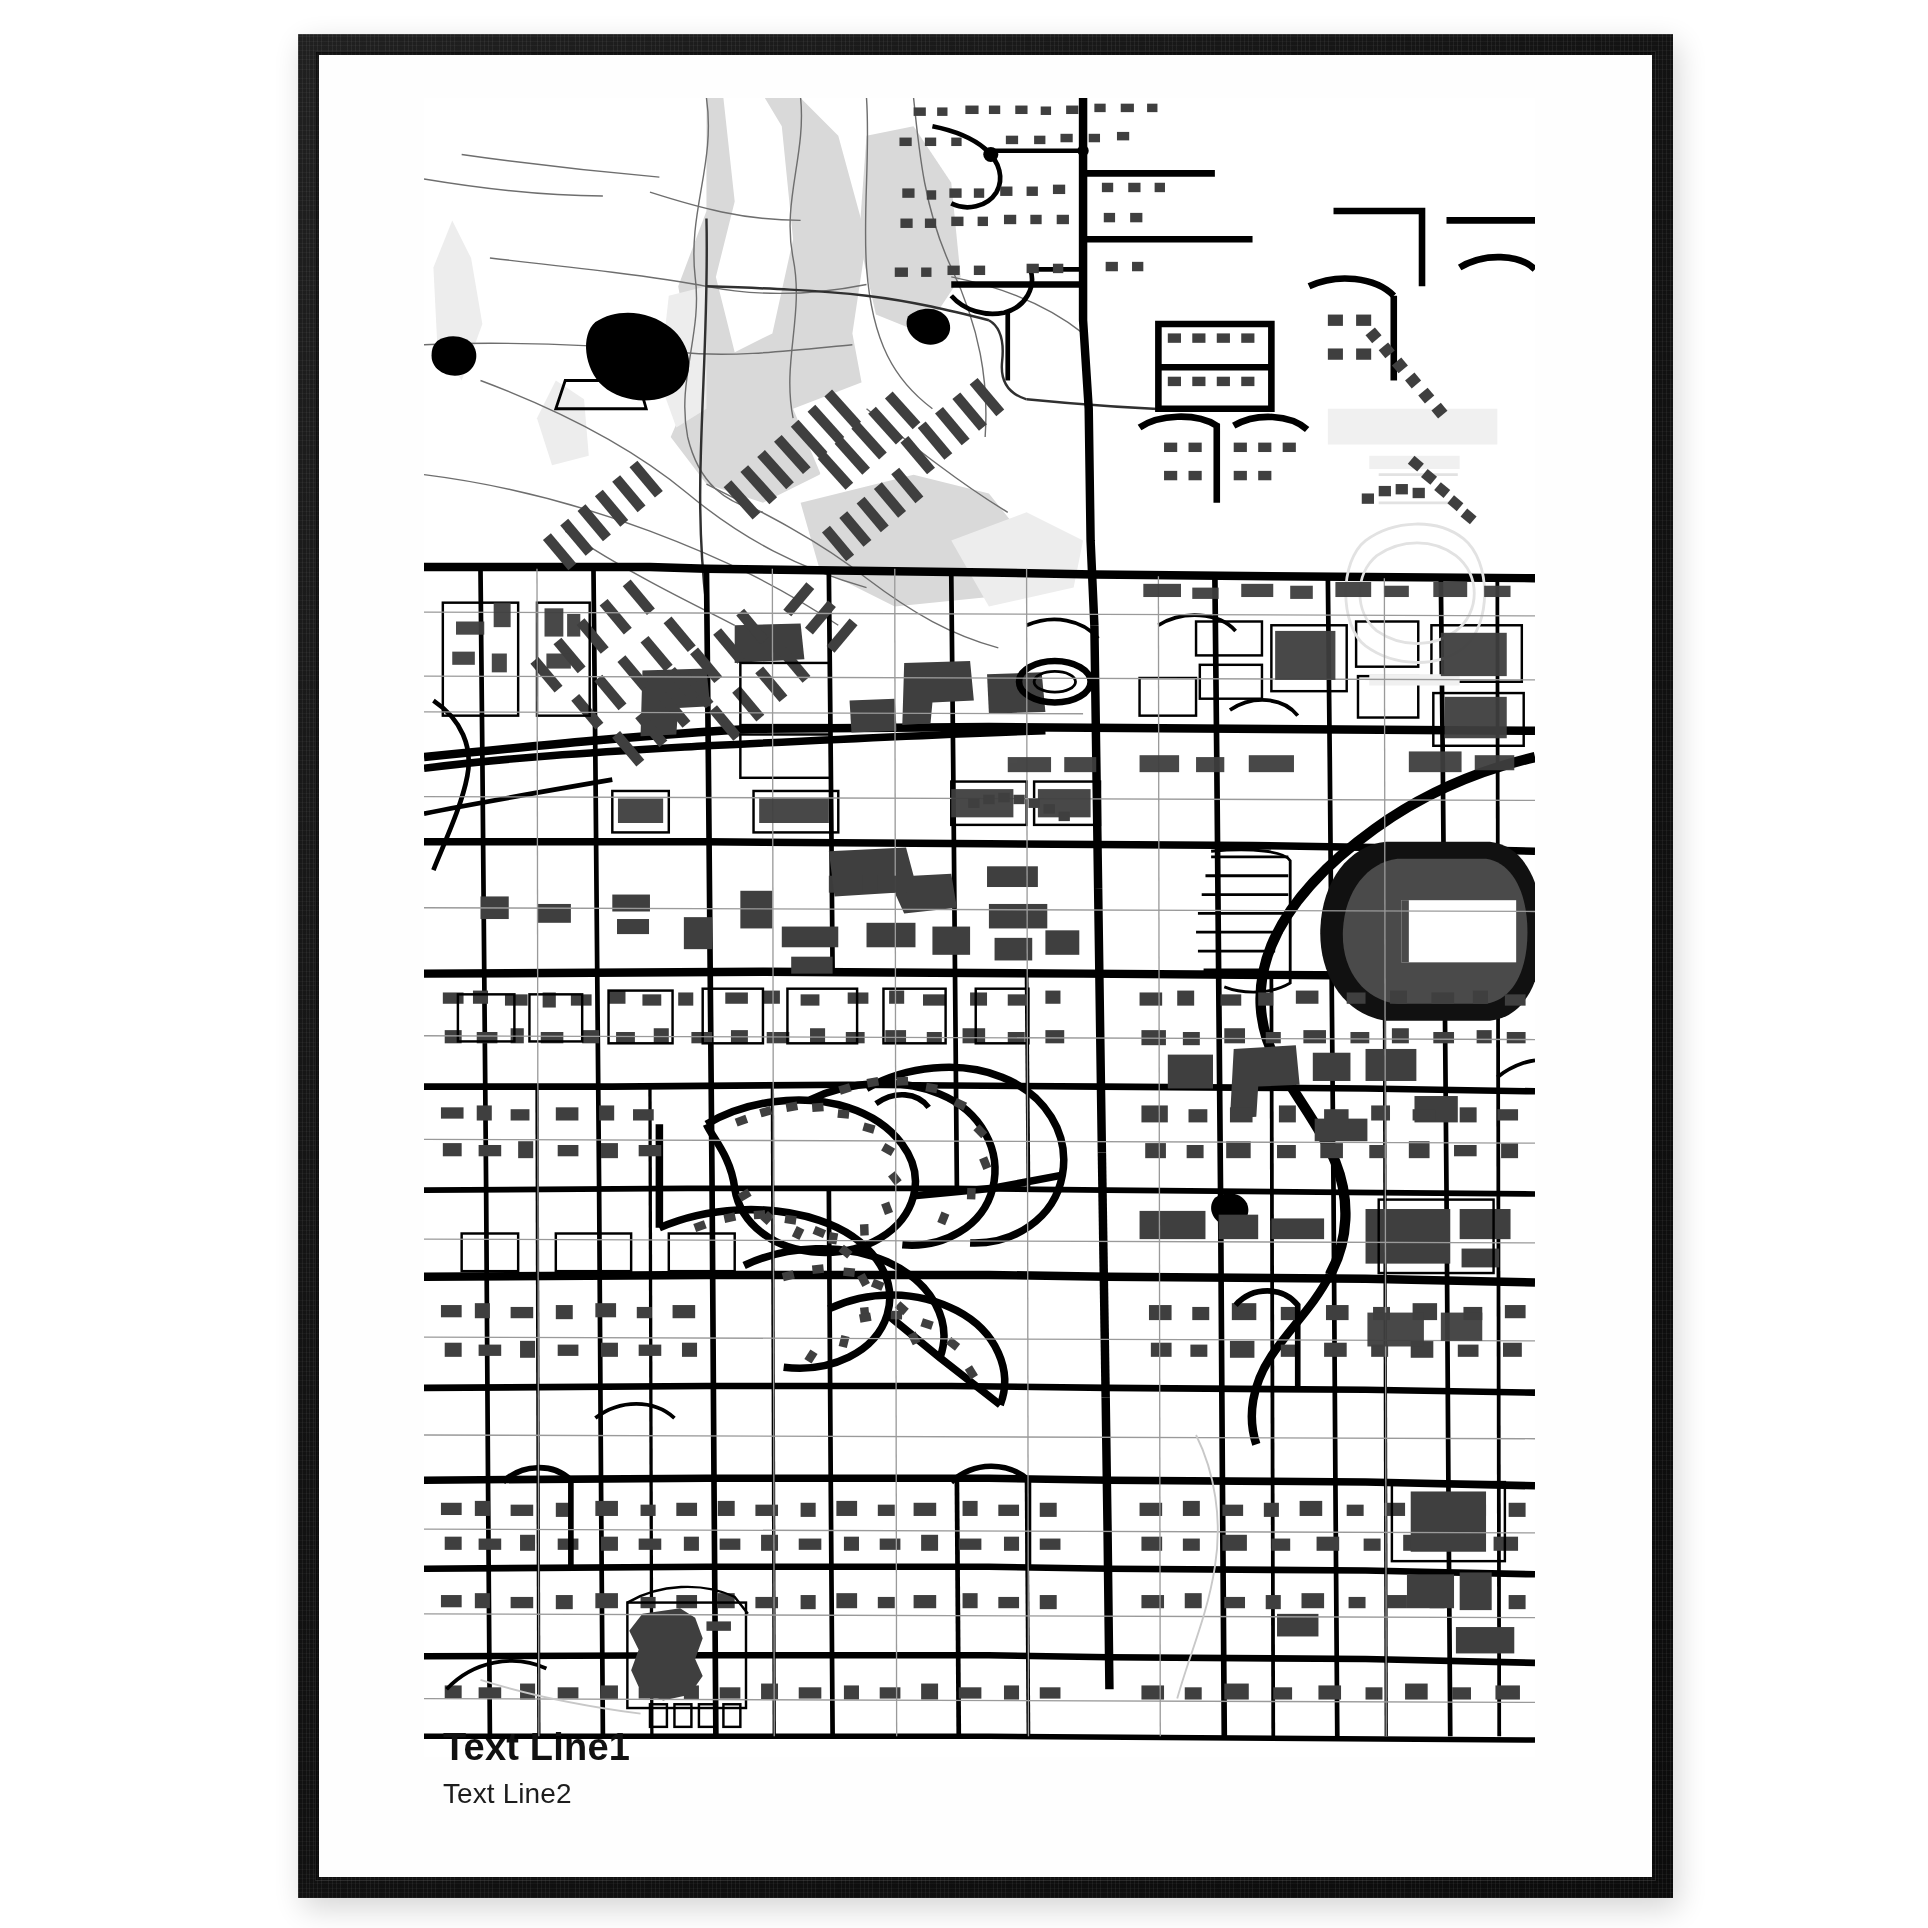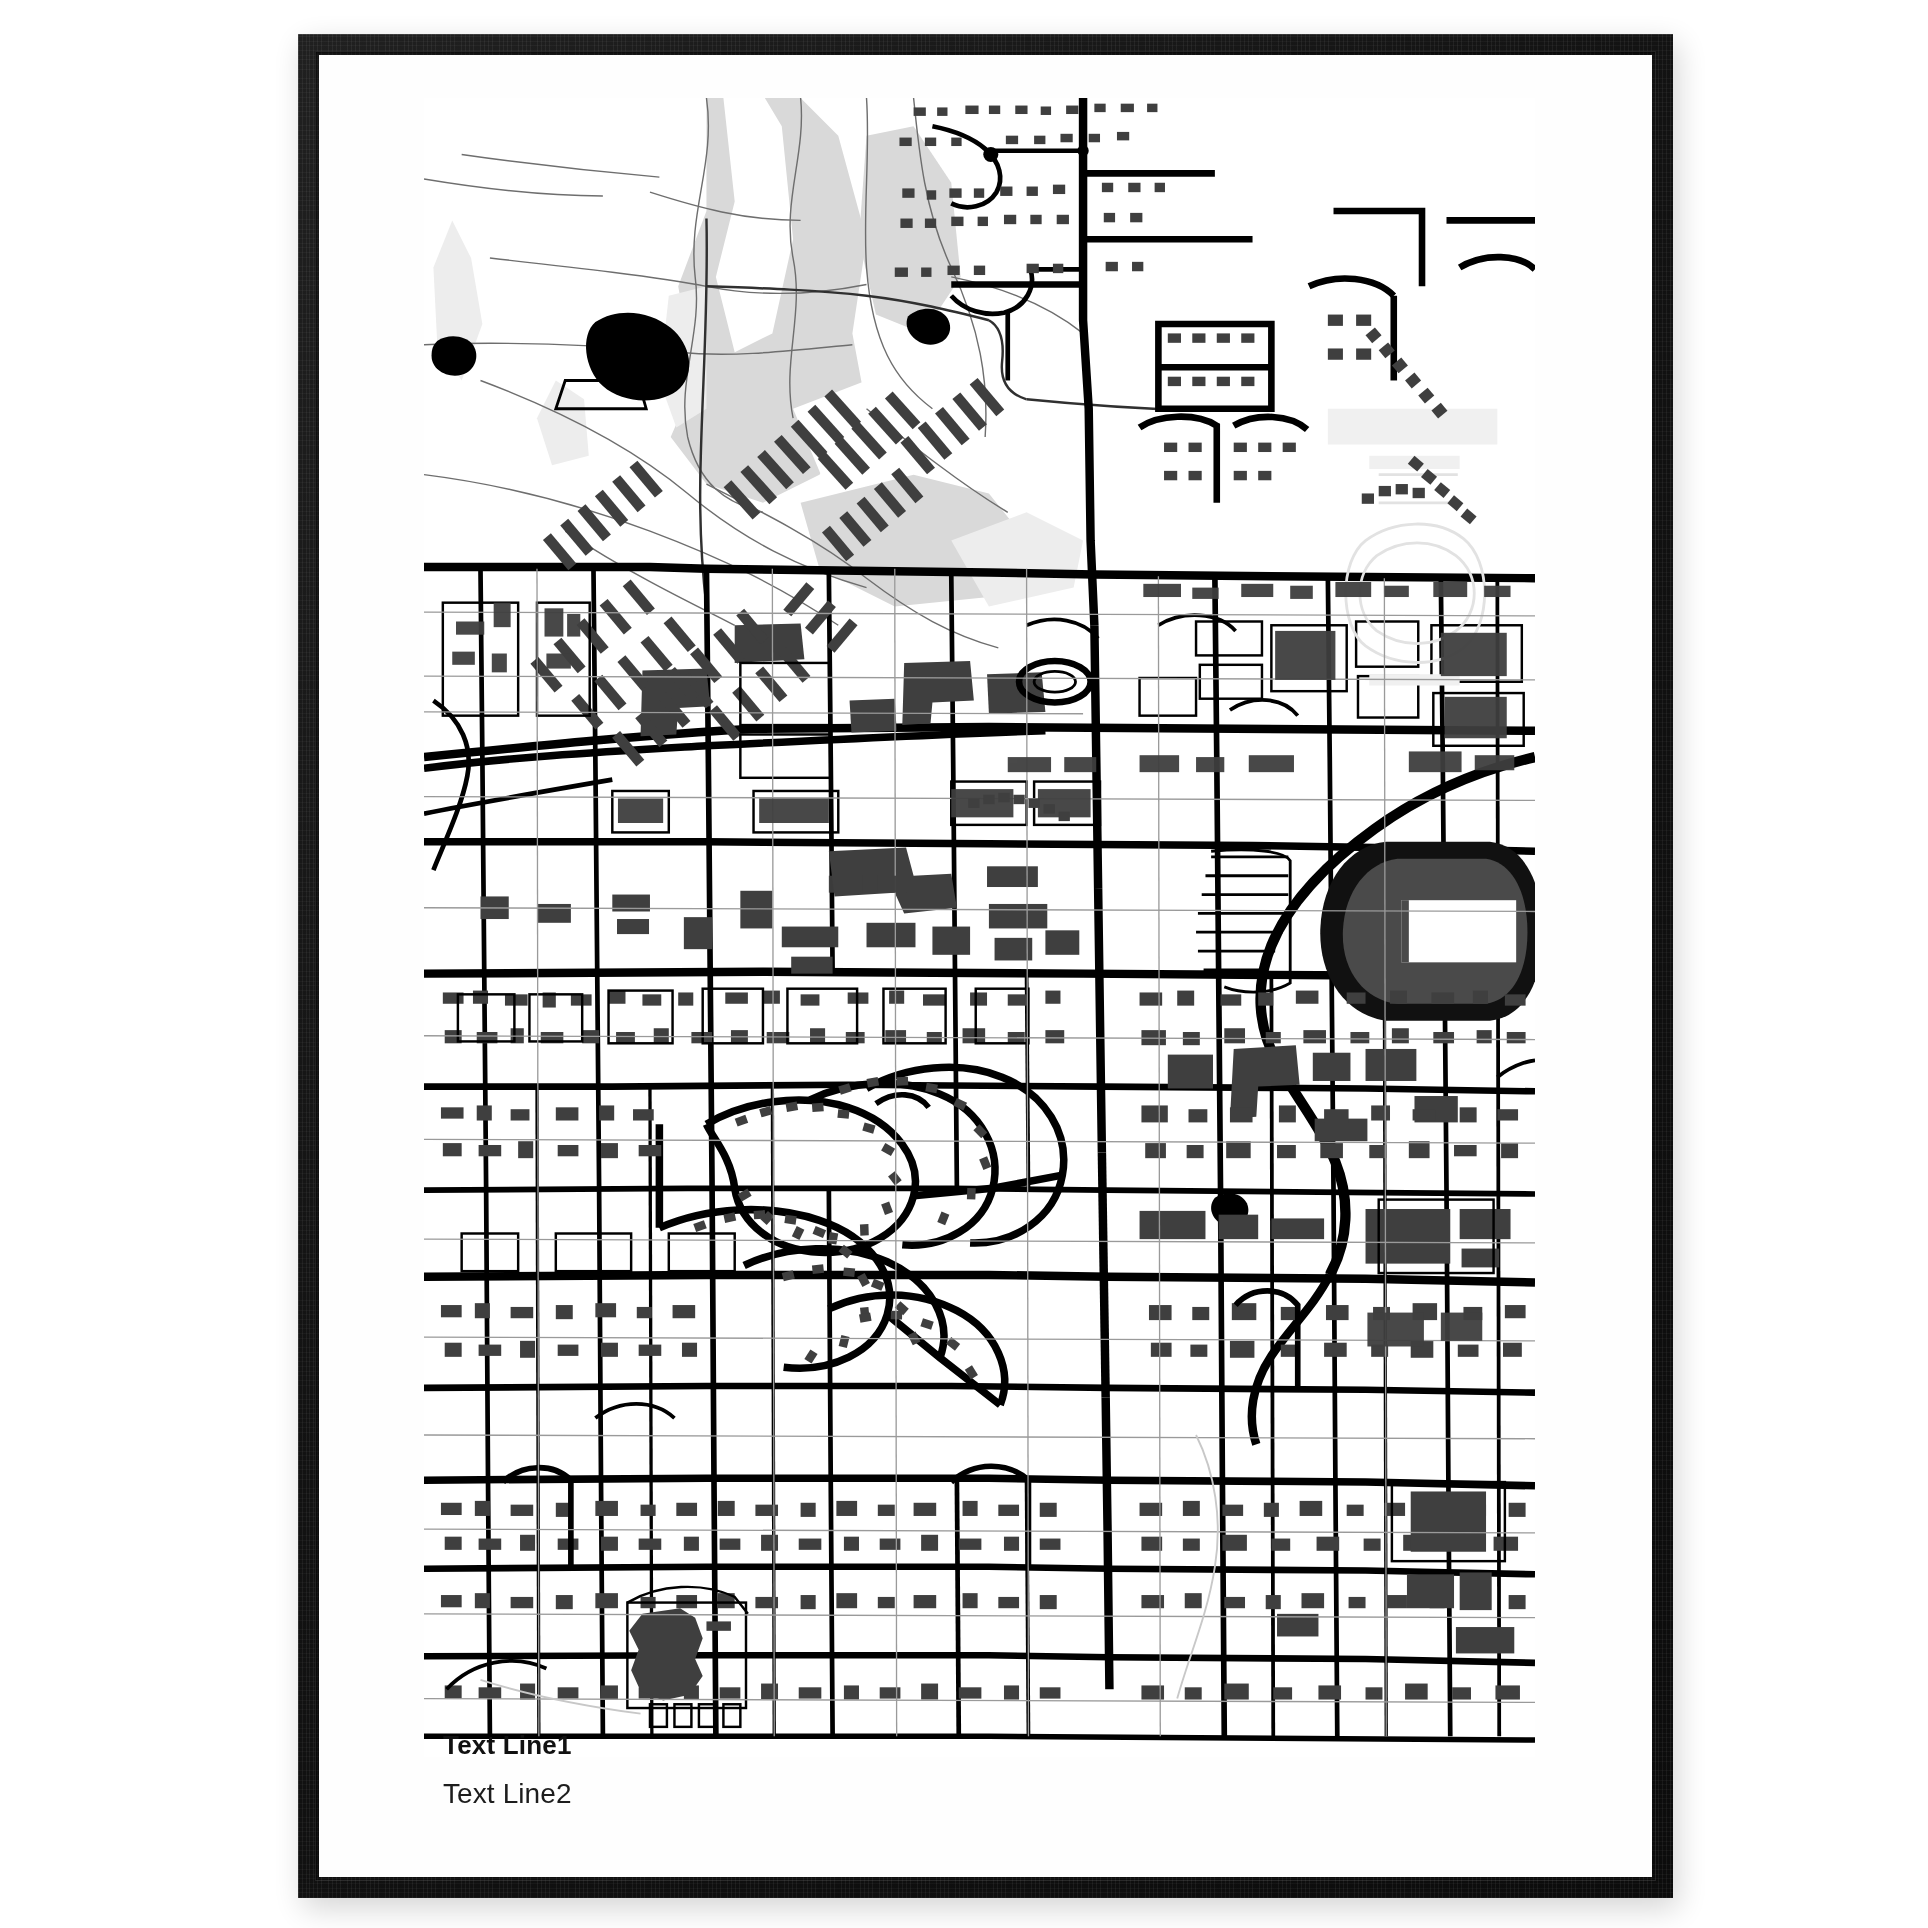--- a/index.html
+++ b/index.html
@@ -69,26 +69,26 @@
     overflow:hidden;
     background:#ffffff;
   }
   #map-svg{display:block;width:1111px;height:1659px;}
 
   
   #caption{
     position:absolute;left:124px;bottom:68px;
   }
   #caption .line1{
-    font-size:26px;font-weight:bold;color:#111111;letter-spacing:0.2px;
+    font-size:38px;font-weight:bold;color:#111111;letter-spacing:0.2px;
     line-height:1.05;white-space:nowrap;
   }
   #caption .line2{
     font-size:28px;font-weight:normal;color:#1d1d1d;letter-spacing:0.1px;
-    line-height:1.12;margin-top:18px;white-space:nowrap;
+    line-height:1.12;margin-top:10px;white-space:nowrap;
   }
 </style>
 </head>
 <body>
 
 <div id="stage">
 
   <div id="frame-shadow"></div>
 
   <div id="frame">

